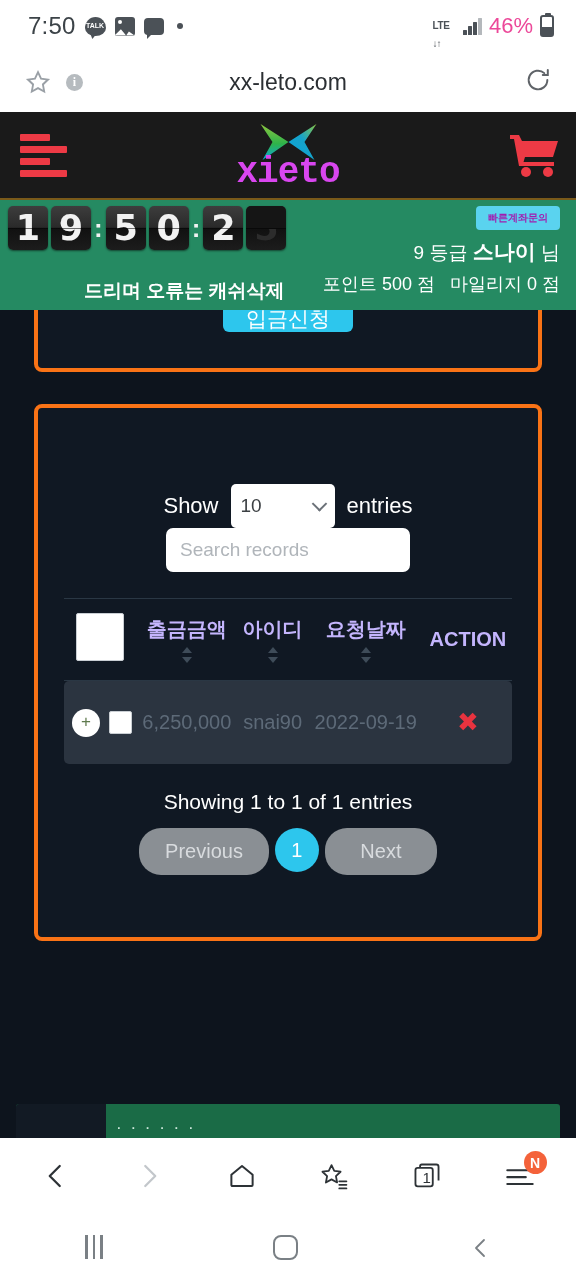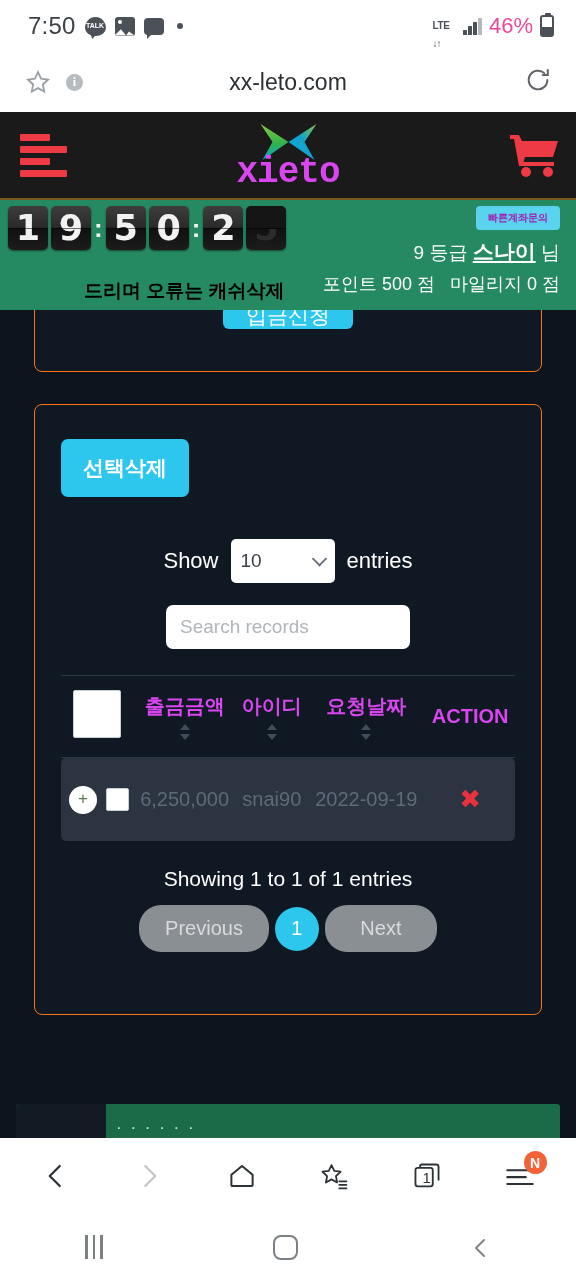--- a/index.html
+++ b/index.html
@@ -125,40 +125,40 @@
   .fc-digit::after {
     content:""; position:absolute; left:0; right:0; top:49%; height:1px; background:rgba(0,0,0,.55);
   }
   .fc-digit.flipping { color: #2c2c2c; }
   .fc-digit.flipping .half {
     position:absolute; left:0; right:0; top:0; height:52%;
     background:#151515; border-radius:5px 5px 0 0;
   }
   .fc-colon { color: #f2f2f2; font-size: 26px; font-weight: bold; padding: 0 1px; }
   .banner-notice {
-    position: absolute; left: 84px; bottom: 6px; color: #000000;
+    position: absolute; left: 84px; bottom: 6px; color: #ffffff;
     font-size: 19px; font-weight: bold; white-space: nowrap; text-align: right;
   }
   .banner-right {
     position: absolute; right: 16px; top: 6px; text-align: right; color: #ffffff;
   }
   .btn-quick {
     display: inline-block; background: #5ad3ef; color: #a21caf;
     font-size: 10px; font-weight: bold; padding: 5px 12px; border-radius: 4px;
   }
   .user-line { font-size: 19px; margin-top: 8px; }
-  .user-line b { font-size: 21px; text-decoration: underline; }
+  .user-line b { font-size: 21px; }
   .points-line { font-size: 18px; margin-top: 6px; }
 
   
   .content {
     flex: 1 1 auto; background: #0d141d; position: relative; overflow: hidden;
   }
   .card {
-    margin: 0 34px; border: 1px solid #f97316; border-radius: 8px; background: #101823;
+    margin: 0 34px; border: 4px solid #f97316; border-radius: 8px; background: #101823;
   }
   .card-top { height: 70px; position: relative; margin-top: -8px; }
   .btn-cut {
     position: absolute; left: 50%; transform: translateX(-50%); top: -16px;
     width: 130px; height: 42px; background: #2dc6ed; border-radius: 6px;
     color: #fff; font-size: 21px; text-align: center; line-height: 58px; overflow: hidden;
   }
   .card-main { margin-top: 32px; padding: 34px 26px 26px; }
   .btn-delsel {
     background: #2dc6ed; color: #ffffff; font-size: 21px; font-weight: bold;
@@ -171,32 +171,32 @@
   .select-box {
     position: relative; background: #ffffff; border-radius: 5px; width: 104px; height: 44px;
     display: flex; align-items: center; padding: 16px 10px;
   }
   .select-box span { color: #3c4044; font-size: 19px; }
   .select-box .chev {
     position: absolute; right: 10px; top: 50%; width: 11px; height: 11px;
     border-right: 2px solid #6b7178; border-bottom: 2px solid #6b7178;
     transform: translateY(-70%) rotate(45deg);
   }
-  .search-wrap { display: flex; justify-content: center; margin-top: 22px; }
+  .search-wrap { display: flex; justify-content: center; }
   .search-input {
     width: 244px; height: 44px; border-radius: 7px; border: none; background: #ffffff;
     padding: 0 14px; font-size: 19px; color: #3c4044;
     font-family: "Liberation Sans", sans-serif;
   }
   .search-input::placeholder { color: #b0b5ba; }
 
   table.dt { width: 100%; border-collapse: collapse; margin-top: 26px; }
   table.dt thead th {
     border-top: 1px solid #2a3744; border-bottom: 1px solid #2a3744;
-    color: #d946ef; font-size: 20px; font-weight: bold; padding: 14px 2px;
+    color: #c4b5fd; font-size: 20px; font-weight: bold; padding: 14px 2px;
     vertical-align: middle; text-align: center; position: relative;
   }
   .th-check { width: 72px; }
   .chk-big {
     width: 48px; height: 48px; background: #ffffff; border: 1px solid #c9ced3;
     border-radius: 2px; display: inline-block;
   }
   .sort-arrows { display: block; margin: 4px auto 0; width: 12px; height: 16px; }
   th .th-label { display:block; }
   table.dt tbody td {
@@ -210,21 +210,21 @@
     width: 28px; height: 28px; border-radius: 50%; background: #ffffff;
     color: #5f7a4e; font-size: 17px; text-align: center; line-height: 26px; flex: 0 0 28px;
   }
   .chk-sm { width: 23px; height: 23px; background: #ffffff; border: 1px solid #c9ced3; border-radius: 2px; }
   .x-del { color: #e8333f; font-size: 26px; font-weight: bold; }
   .date-cell { line-height: 1.45; }
 
   .showing {
     text-align: center; color: #ffffff; font-size: 21px; margin-top: 26px;
   }
-  .pager { display: flex; justify-content: center; align-items: center; gap: 6px; margin-top: 14px; }
+  .pager { display: flex; justify-content: center; align-items: flex-start; gap: 6px; margin-top: 14px; }
   .pg-btn {
     background: #8a8f94; color: #d8dbde; font-size: 20px; border-radius: 22px;
     padding: 12px 26px; min-width: 112px; text-align: center;
   }
   .pg-num {
     background: #2dc6ed; color: #ffffff; font-size: 20px; width: 44px; height: 44px;
     border-radius: 50%; display: flex; align-items: center; justify-content: center;
   }
   .card-bottom-space { height: 36px; }
 
@@ -389,21 +389,20 @@
     </div>
   </div>
 
   <div class="content">
 
     <div class="card card-top">
       <div class="btn-cut">입금신청</div>
     </div>
 
     <div class="card card-main">
-      <button class="btn-delsel">선택삭제</button>
 
       <div class="len-row">
         <span>Show</span>
         <div class="select-box">
           <span>10</span>
           <span class="chev"></span>
         </div>
         <span>entries</span>
       </div>
 

